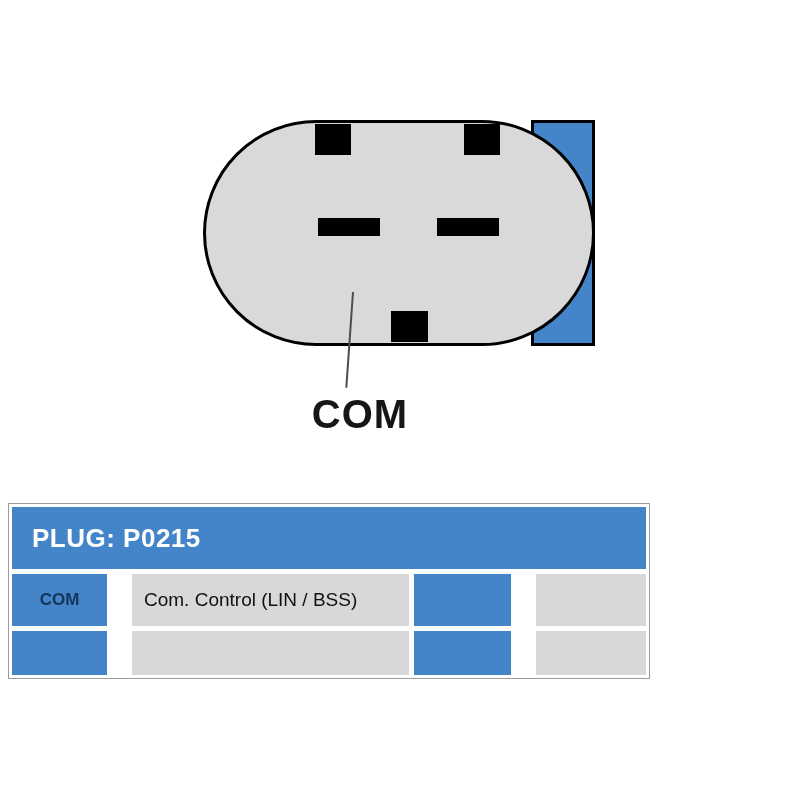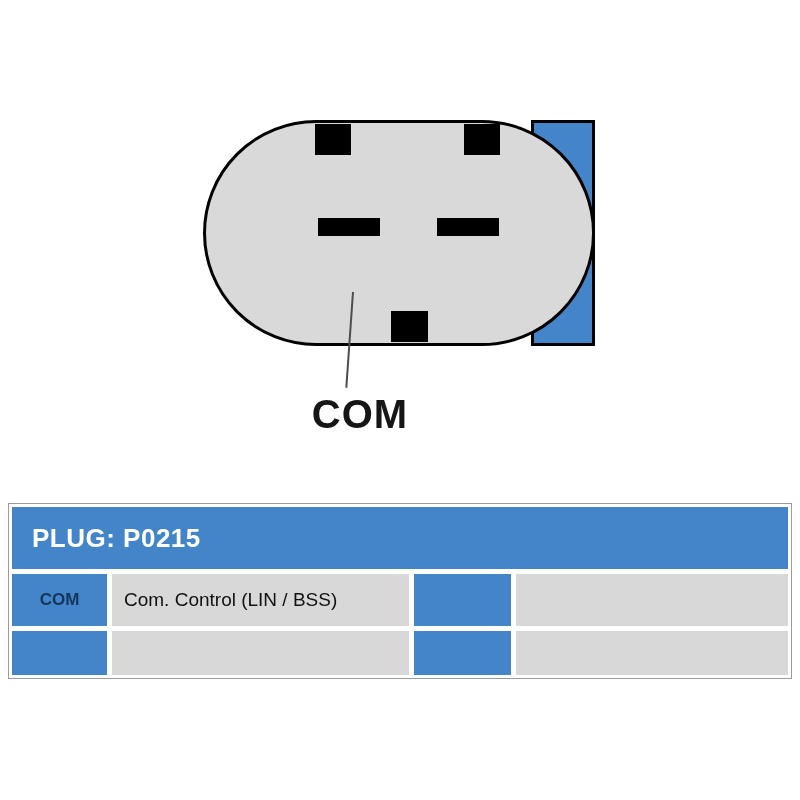--- a/index.html
+++ b/index.html
@@ -66,21 +66,21 @@
     font-size: 40px;
     font-weight: bold;
     color: #161616;
     letter-spacing: 1px;
   }
 
   
   .plug-table {
     position: absolute;
     left: 8px; top: 503px;
-    width: 784px;
+    width: 642px;
     box-sizing: border-box;
     border: 1px solid #9b9b9b;
     background: #ffffff;
     padding: 3px;
     display: grid;
     grid-template-columns: 95px 297px 97px 1fr;
     grid-template-rows: 62px 52px 44px;
     gap: 5px;
   }
   .table-title {
@@ -104,20 +104,21 @@
   .pin-cell {
     justify-content: center;
     font-size: 17px;
     font-weight: bold;
     color: #15365c;
   }
   .desc-cell {
     padding-left: 12px;
     font-size: 19px;
     color: #111111;
+    margin-left: 20px;
   }
 </style>
 </head>
 <body>
 
 <div class="page">
 
   <div class="diagram">
     <div class="blue-square"></div>
     <div class="connector-body"></div>

